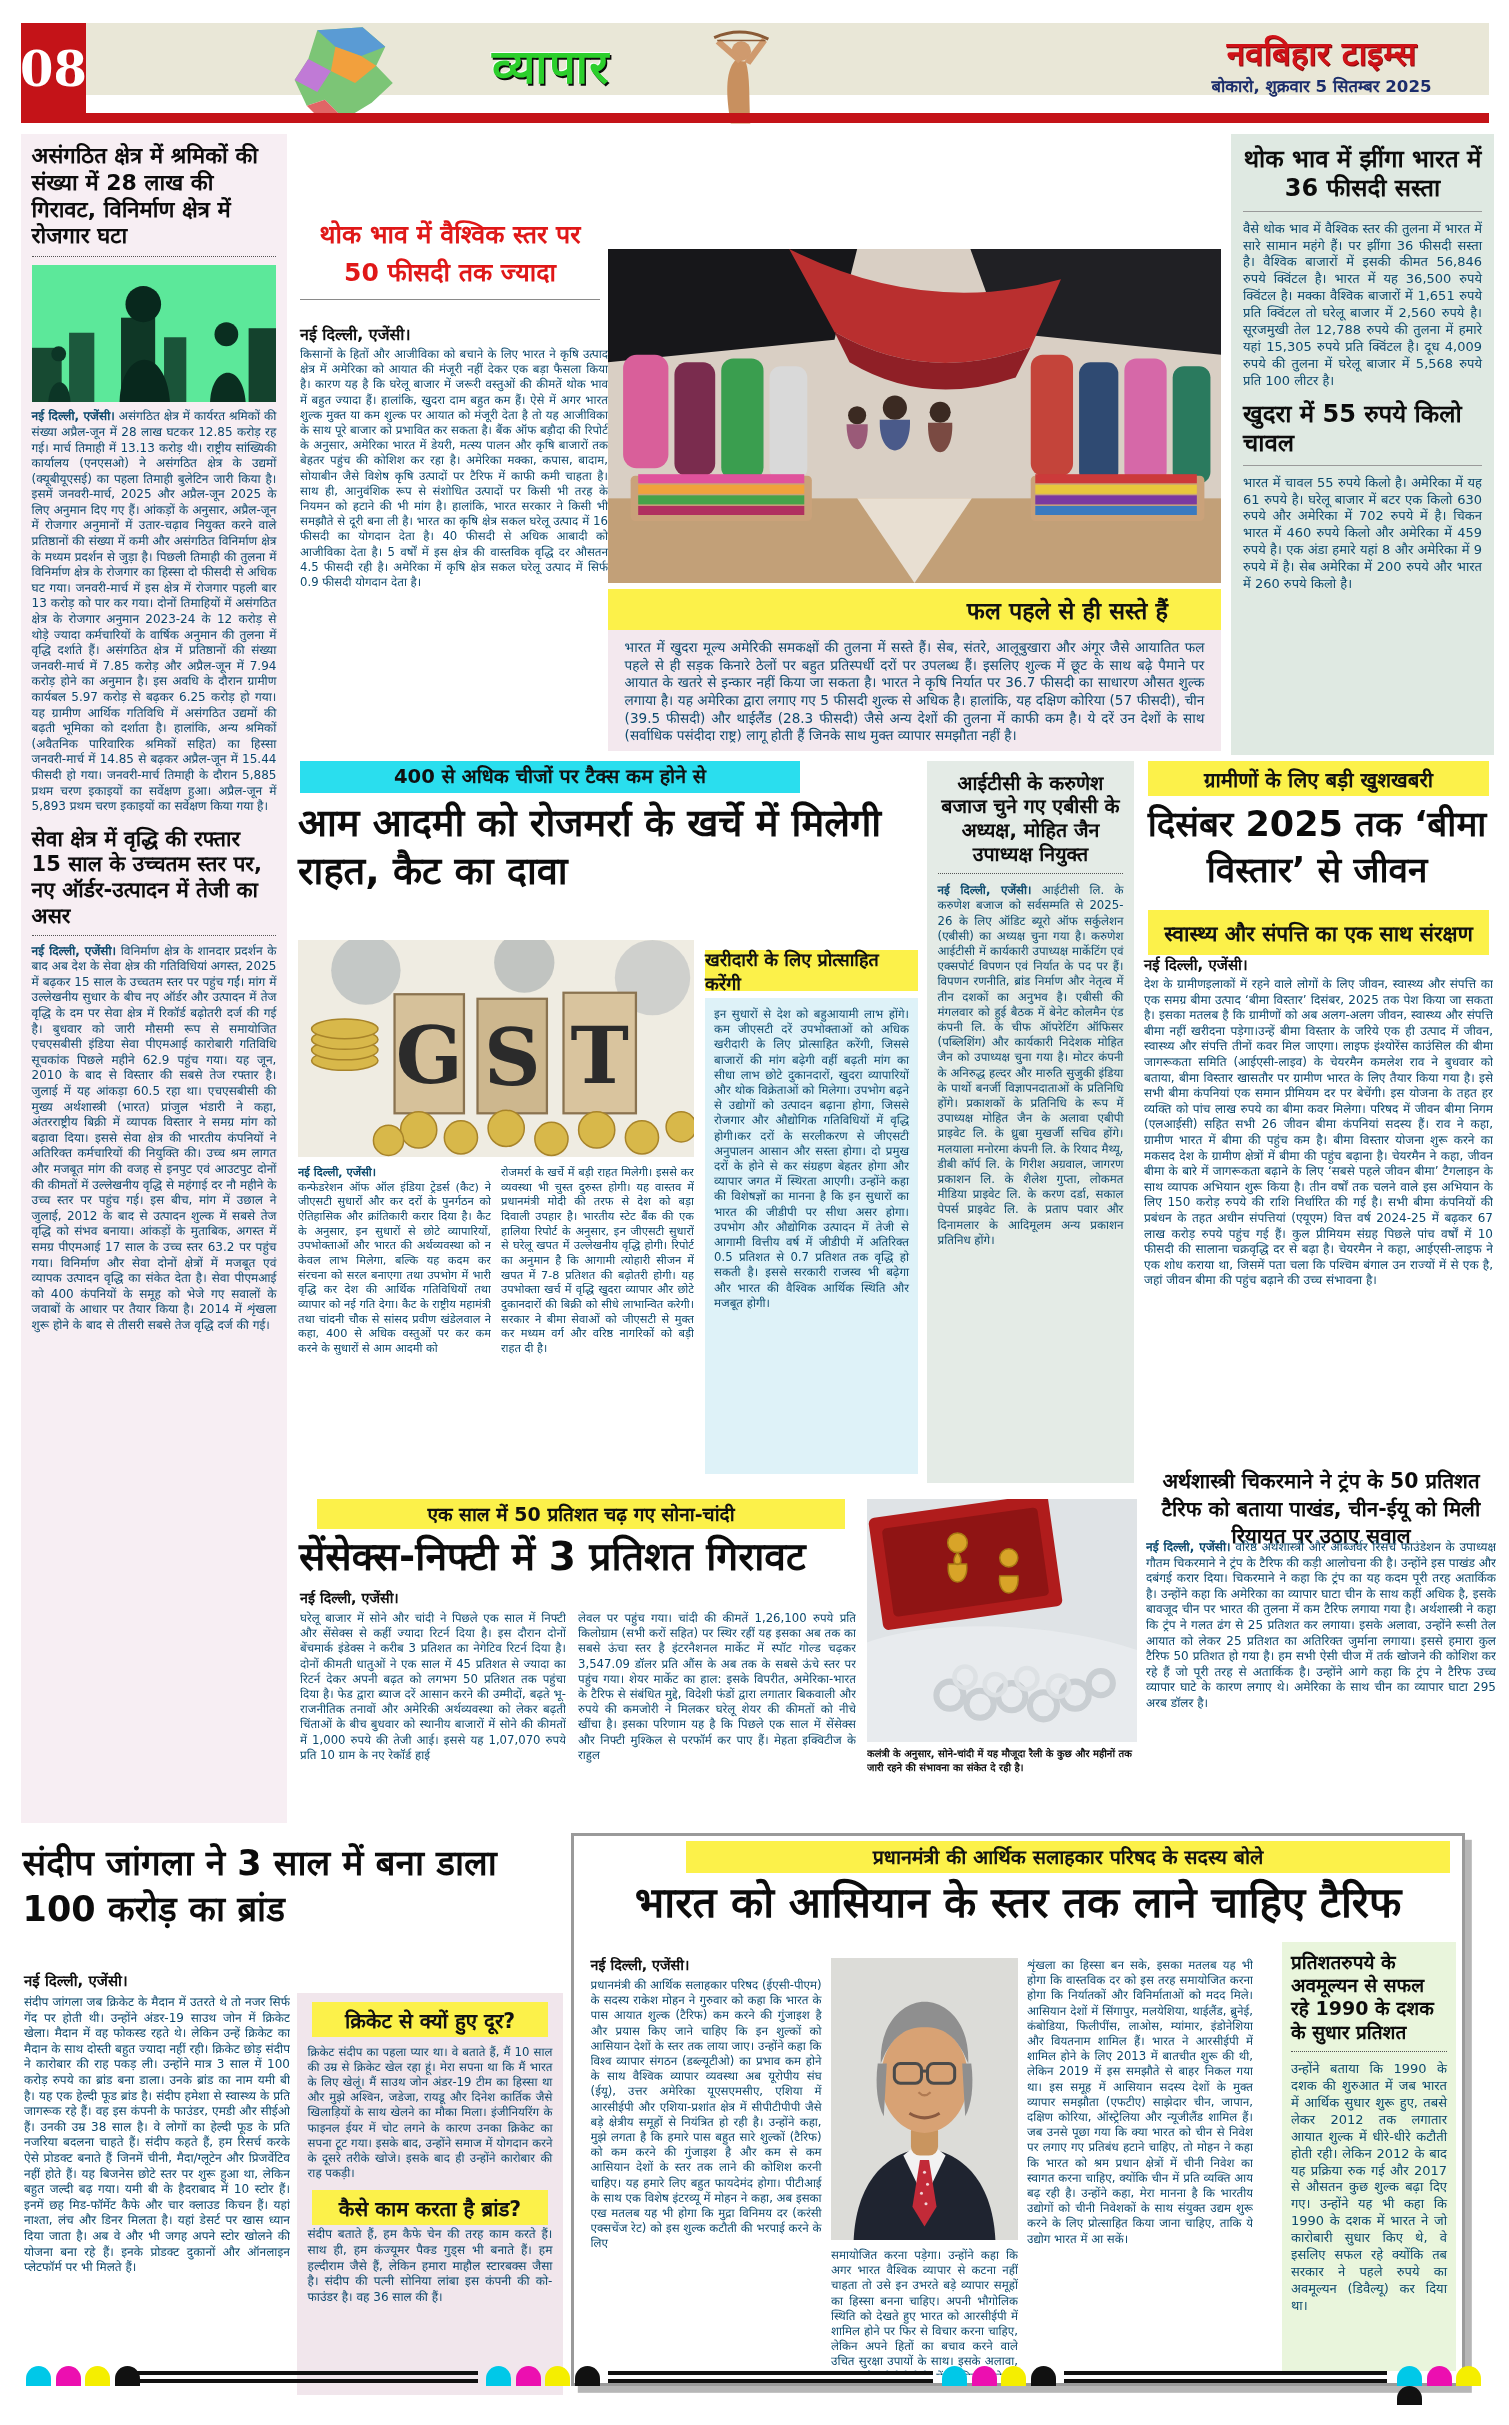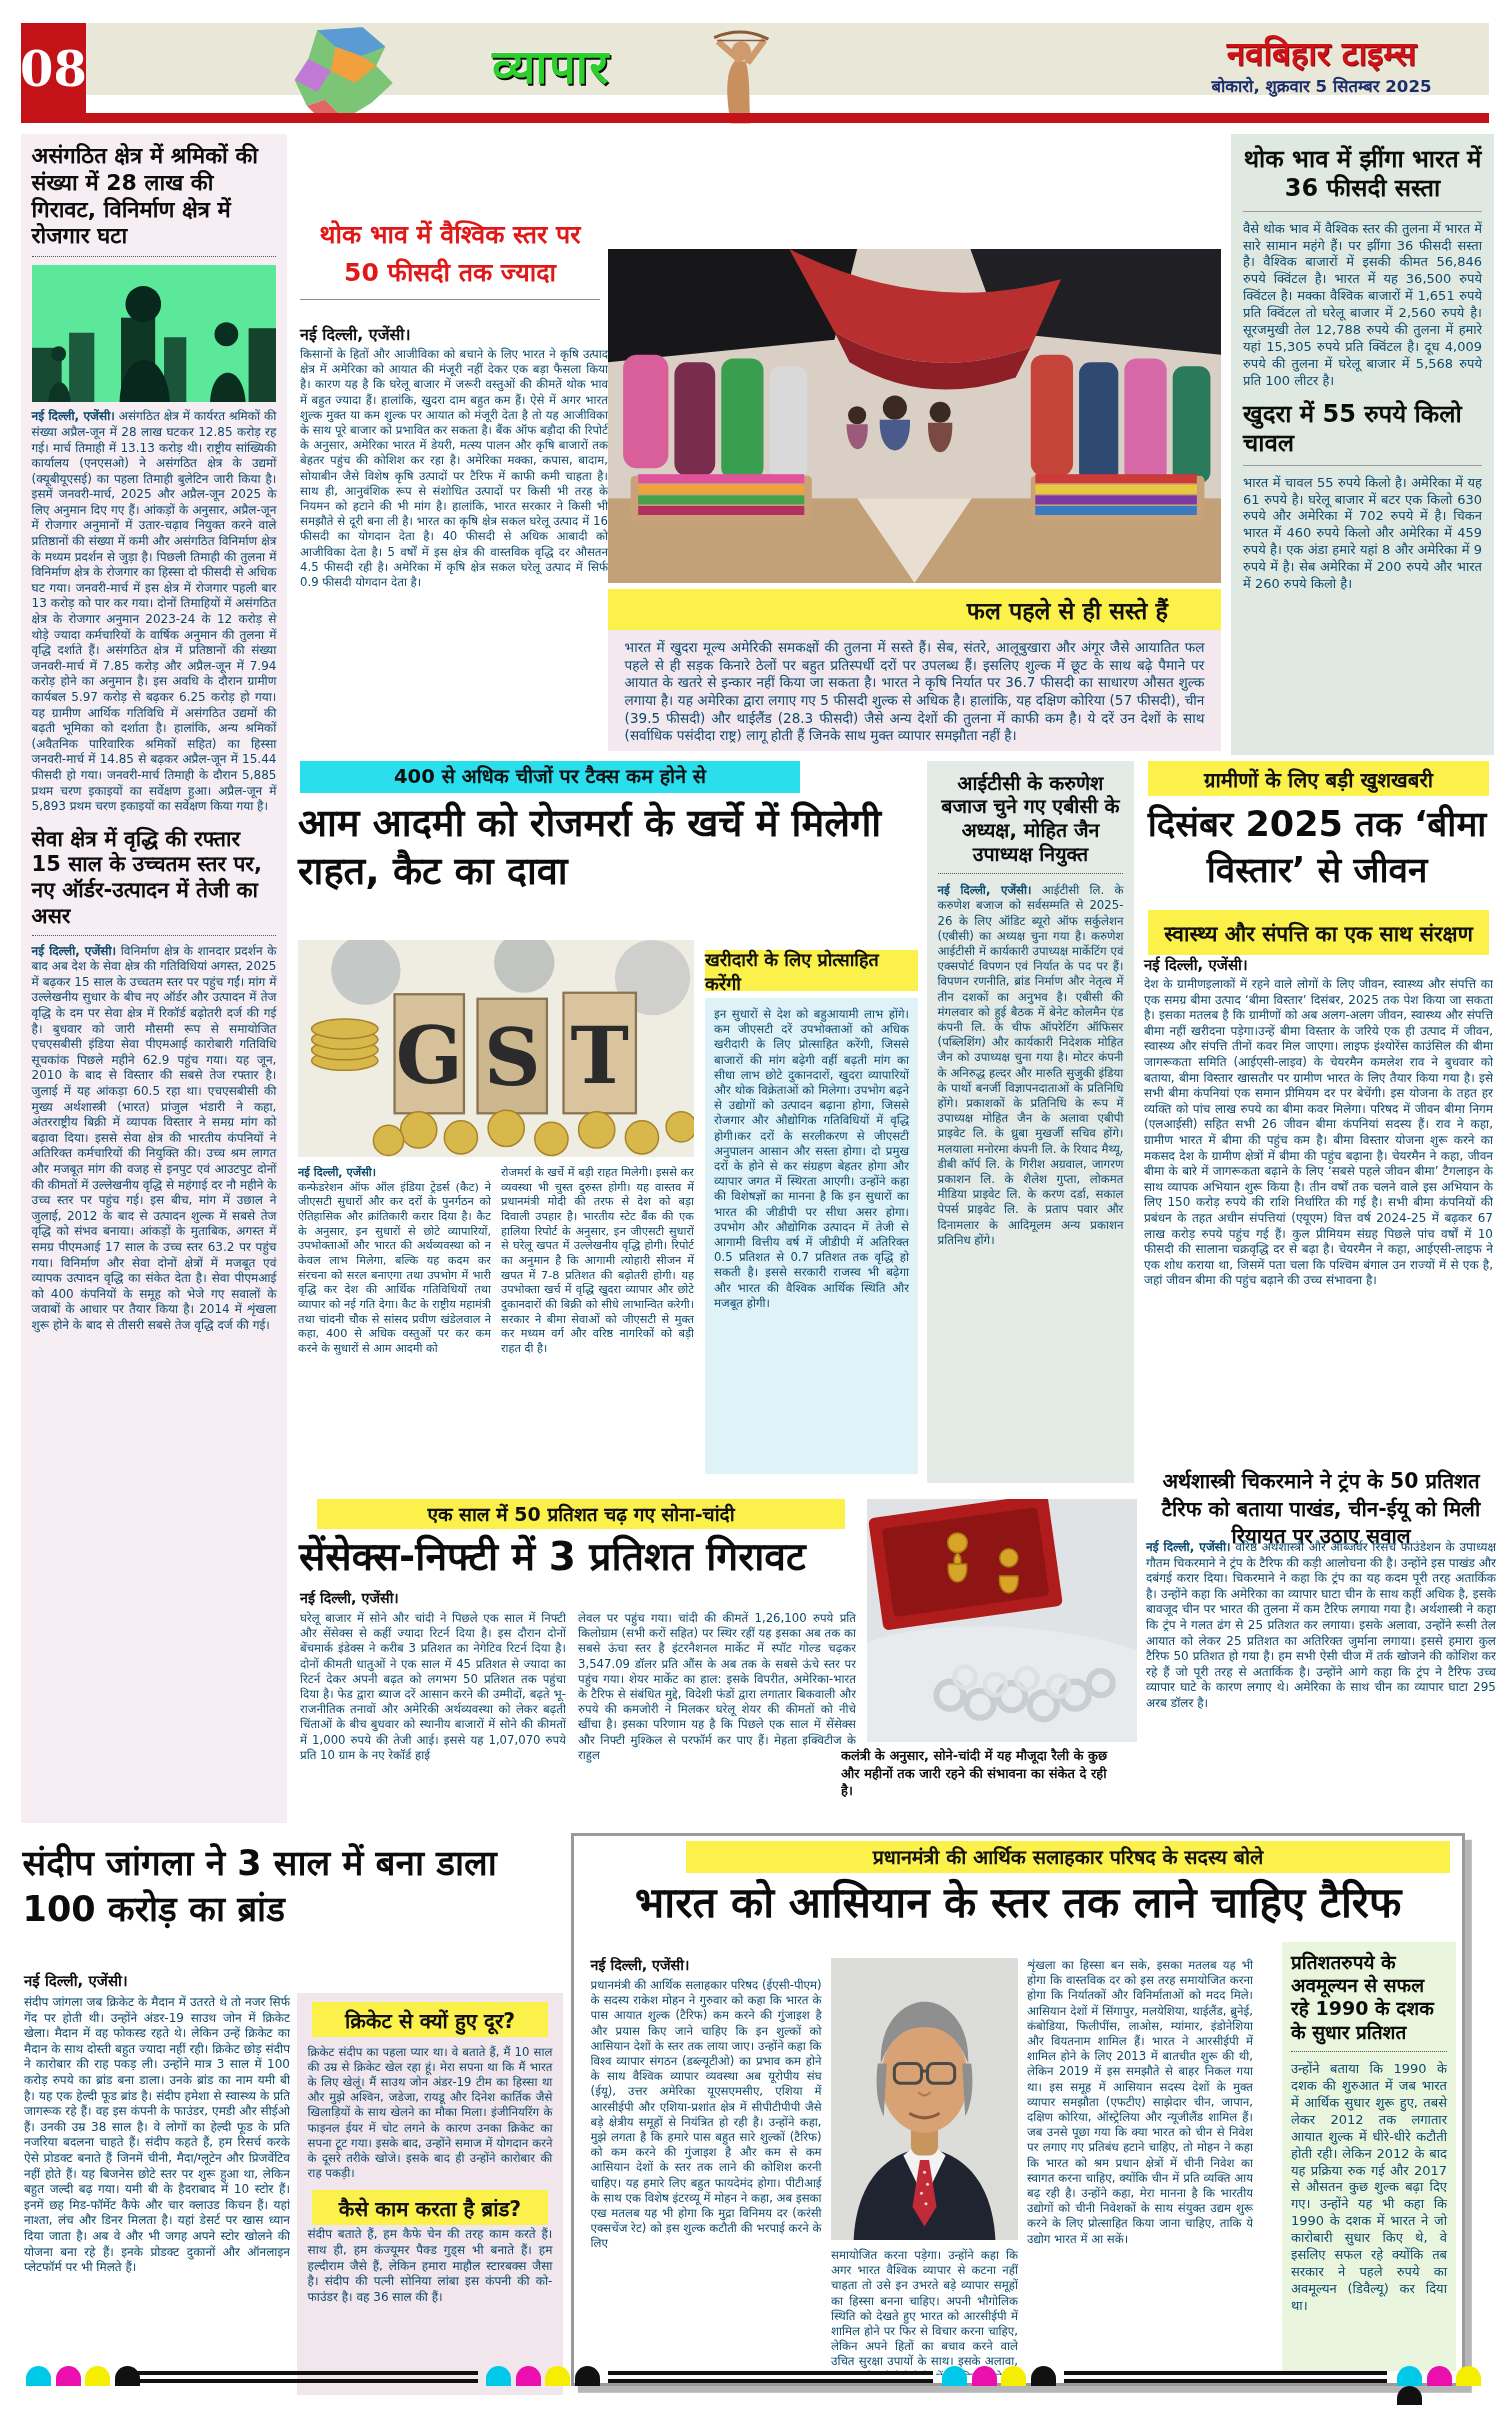--- a/index.html
+++ b/index.html
@@ -230,21 +230,21 @@
       </g>
       <g fill="none" stroke="#c8ced2" stroke-width="6">
         <circle cx="130" cy="236" r="14"></circle>
           <circle cx="170" cy="246" r="14"></circle>
           <circle cx="212" cy="238" r="14"></circle>
           <circle cx="254" cy="248" r="14"></circle>
       </g>
       <path d="M0 190 C80 160 240 160 358 200 L358 322 L0 322 Z" fill="#f2f4f5" opacity=".5"></path>
     </svg>
   </div>
-  <p class="abs caption clip" style="left:841px;top:1747px;width:270px;height:85px;font-size:13px">कलंत्री के अनुसार, सोने-चांदी में यह मौजूदा रैली के कुछ और महीनों तक जारी रहने की संभावना का संकेत दे रही है।</p>
+  <p class="abs caption clip" style="left:867px;top:1747px;width:270px;height:85px;font-size:10px">कलंत्री के अनुसार, सोने-चांदी में यह मौजूदा रैली के कुछ और महीनों तक जारी रहने की संभावना का संकेत दे रही है।</p>
 
   <h2 class="abs hl" style="left:1146px;top:1468px;width:350px;font-size:20.4px;text-align:center;line-height:1.35">अर्थशास्त्री चिकरमाने ने ट्रंप के 50 प्रतिशत टैरिफ को बताया पाखंड, चीन-ईयू को मिली रियायत पर उठाए सवाल</h2>
   <p class="abs bodytx j clip" style="left:1146px;top:1540px;width:350px;height:293px;font-size:12px"><span class="byl">नई दिल्ली, एजेंसी।</span> <span>वरिष्ठ अर्थशास्त्री और ऑब्जर्वर रिसर्च फाउंडेशन के उपाध्यक्ष गौतम चिकरमाने ने ट्रंप के टैरिफ की कड़ी आलोचना की है। उन्होंने इस पाखंड और दबंगई करार दिया। चिकरमाने ने कहा कि ट्रंप का यह कदम पूरी तरह अतार्किक है। उन्होंने कहा कि अमेरिका का व्यापार घाटा चीन के साथ कहीं अधिक है, इसके बावजूद चीन पर भारत की तुलना में कम टैरिफ लगाया गया है। अर्थशास्त्री ने कहा कि ट्रंप ने गलत ढंग से 25 प्रतिशत कर लगाया। इसके अलावा, उन्होंने रूसी तेल आयात को लेकर 25 प्रतिशत का अतिरिक्त जुर्माना लगाया। इससे हमारा कुल टैरिफ 50 प्रतिशत हो गया है। हम सभी ऐसी चीज में तर्क खोजने की कोशिश कर रहे हैं जो पूरी तरह से अतार्किक है। उन्होंने आगे कहा कि ट्रंप ने टैरिफ उच्च व्यापार घाटे के कारण लगाए थे। अमेरिका के साथ चीन का व्यापार घाटा 295 अरब डॉलर है।</span></p>
 
   <h1 class="abs hl" style="left:22.6px;top:1841px;width:540px;font-size:35px;line-height:1.3">संदीप जांगला ने 3 साल में बना डाला 100 करोड़ का ब्रांड</h1>
   <div class="abs byl" style="left:24px;top:1970px;font-size:15px">नई दिल्ली, एजेंसी।</div>
   <p class="abs bodytx j clip" style="left:24px;top:1995px;width:266px;height:405px;font-size:12px">संदीप जांगला जब क्रिकेट के मैदान में उतरते थे तो नजर सिर्फ गेंद पर होती थी। उन्होंने अंडर-19 साउथ जोन में क्रिकेट खेला। मैदान में वह फोकस्ड रहते थे। लेकिन उन्हें क्रिकेट का मैदान के साथ दोस्ती बहुत ज्यादा नहीं रही। क्रिकेट छोड़ संदीप ने कारोबार की राह पकड़ ली। उन्होंने मात्र 3 साल में 100 करोड़ रुपये का ब्रांड बना डाला। उनके ब्रांड का नाम यमी बी है। यह एक हेल्दी फूड ब्रांड है। संदीप हमेशा से स्वास्थ्य के प्रति जागरूक रहे हैं। वह इस कंपनी के फाउंडर, एमडी और सीईओ हैं। उनकी उम्र 38 साल है। वे लोगों का हेल्दी फूड के प्रति नजरिया बदलना चाहते हैं। संदीप कहते हैं, हम रिसर्च करके ऐसे प्रोडक्ट बनाते हैं जिनमें चीनी, मैदा/ग्लूटेन और प्रिजर्वेटिव नहीं होते हैं। यह बिजनेस छोटे स्तर पर शुरू हुआ था, लेकिन बहुत जल्दी बढ़ गया। यमी बी के हैदराबाद में 10 स्टोर हैं। इनमें छह मिड-फॉर्मेट कैफे और चार क्लाउड किचन हैं। यहां नाश्ता, लंच और डिनर मिलता है। यहां डेसर्ट पर खास ध्यान दिया जाता है। अब वे और भी जगह अपने स्टोर खोलने की योजना बना रहे हैं। इनके प्रोडक्ट दुकानों और ऑनलाइन प्लेटफॉर्म पर भी मिलते हैं।</p>
 
   <div class="abs clip" style="left:297px;top:1993px;width:266px;height:402px;background:#f1e6ec;padding:7.5px 10.6px">
     <div class="ybar" style="height:35px;font-size:20.4px;margin:1.5px 4.5px">क्रिकेट से क्यों हुए दूर?</div>

